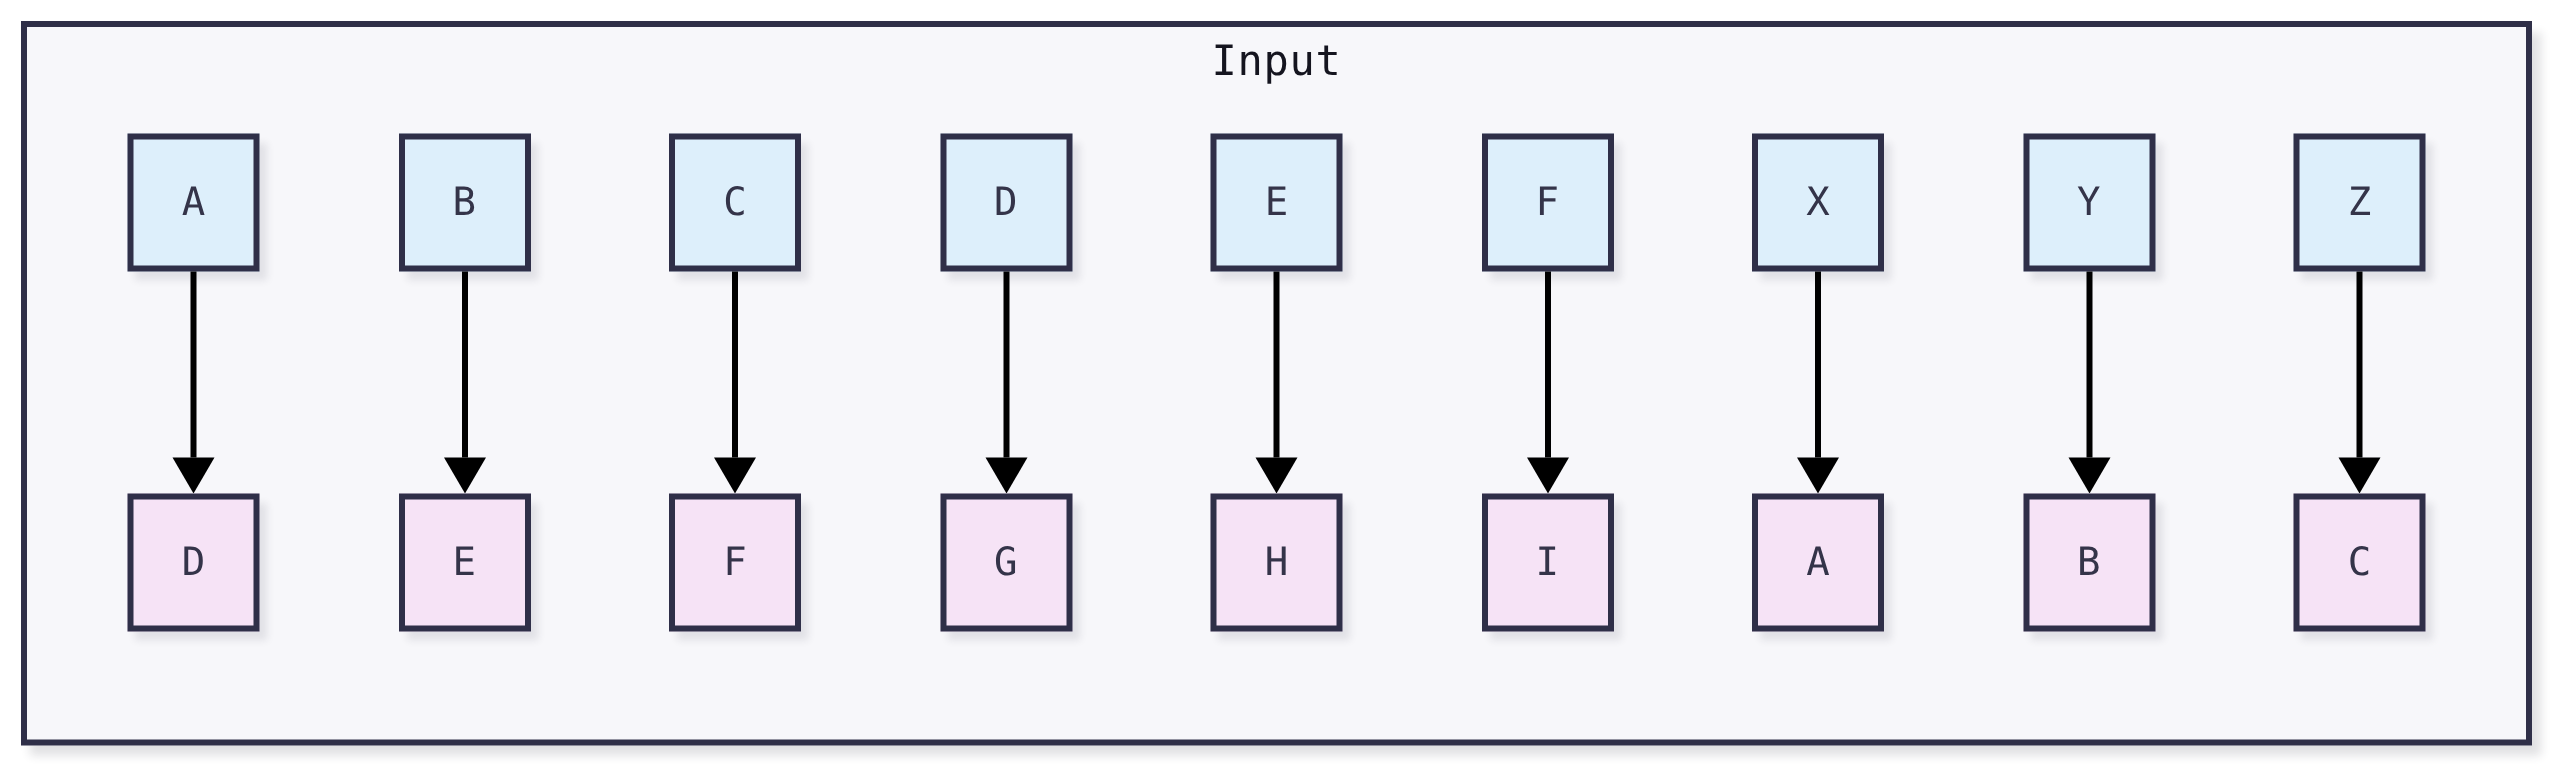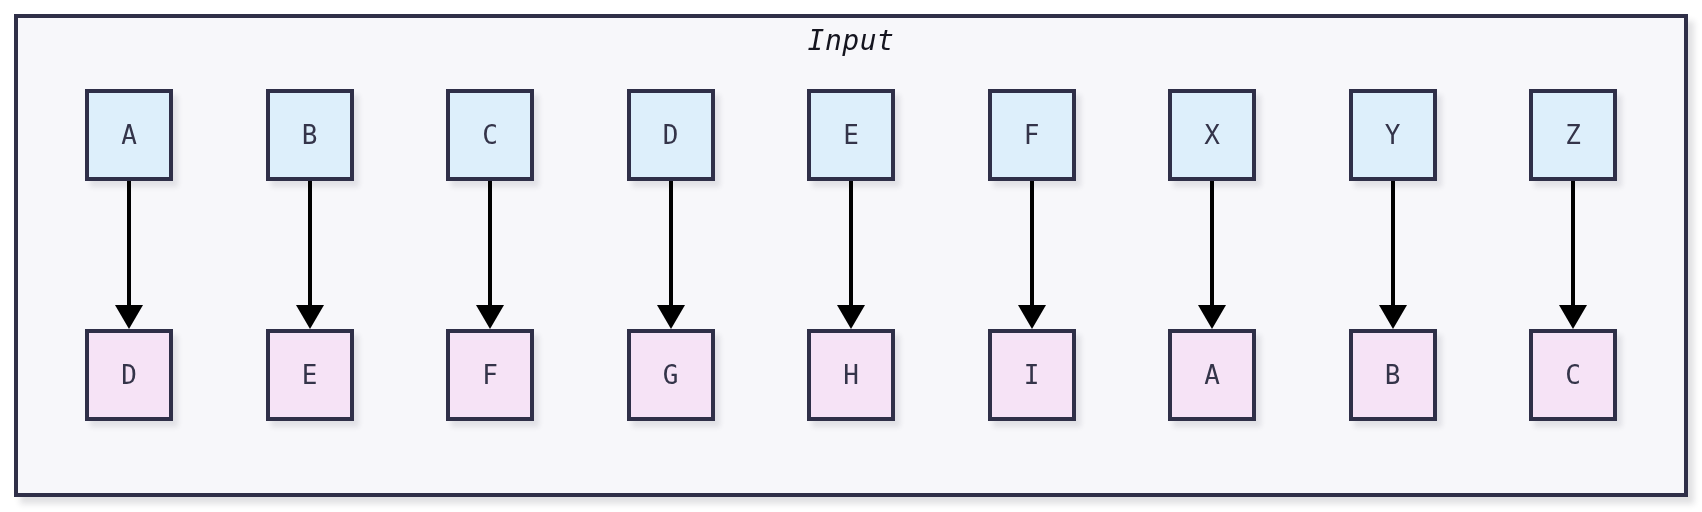--- a/index.html
+++ b/index.html
@@ -24,21 +24,20 @@
     box-shadow:6px 7px 6px rgba(40,40,60,0.14);
     padding-top:6px;
   }
 
   .diagram-title{
     text-align:center;
     font-size:28px;
     line-height:34px;
     color:#15151f;
     letter-spacing:0.5px;
-    font-style:italic;
   }
 
   .mapping-row{
     display:flex;
     justify-content:space-between;
     align-items:flex-start;
     padding:0 67px;
     margin-top:31px;
   }
 

